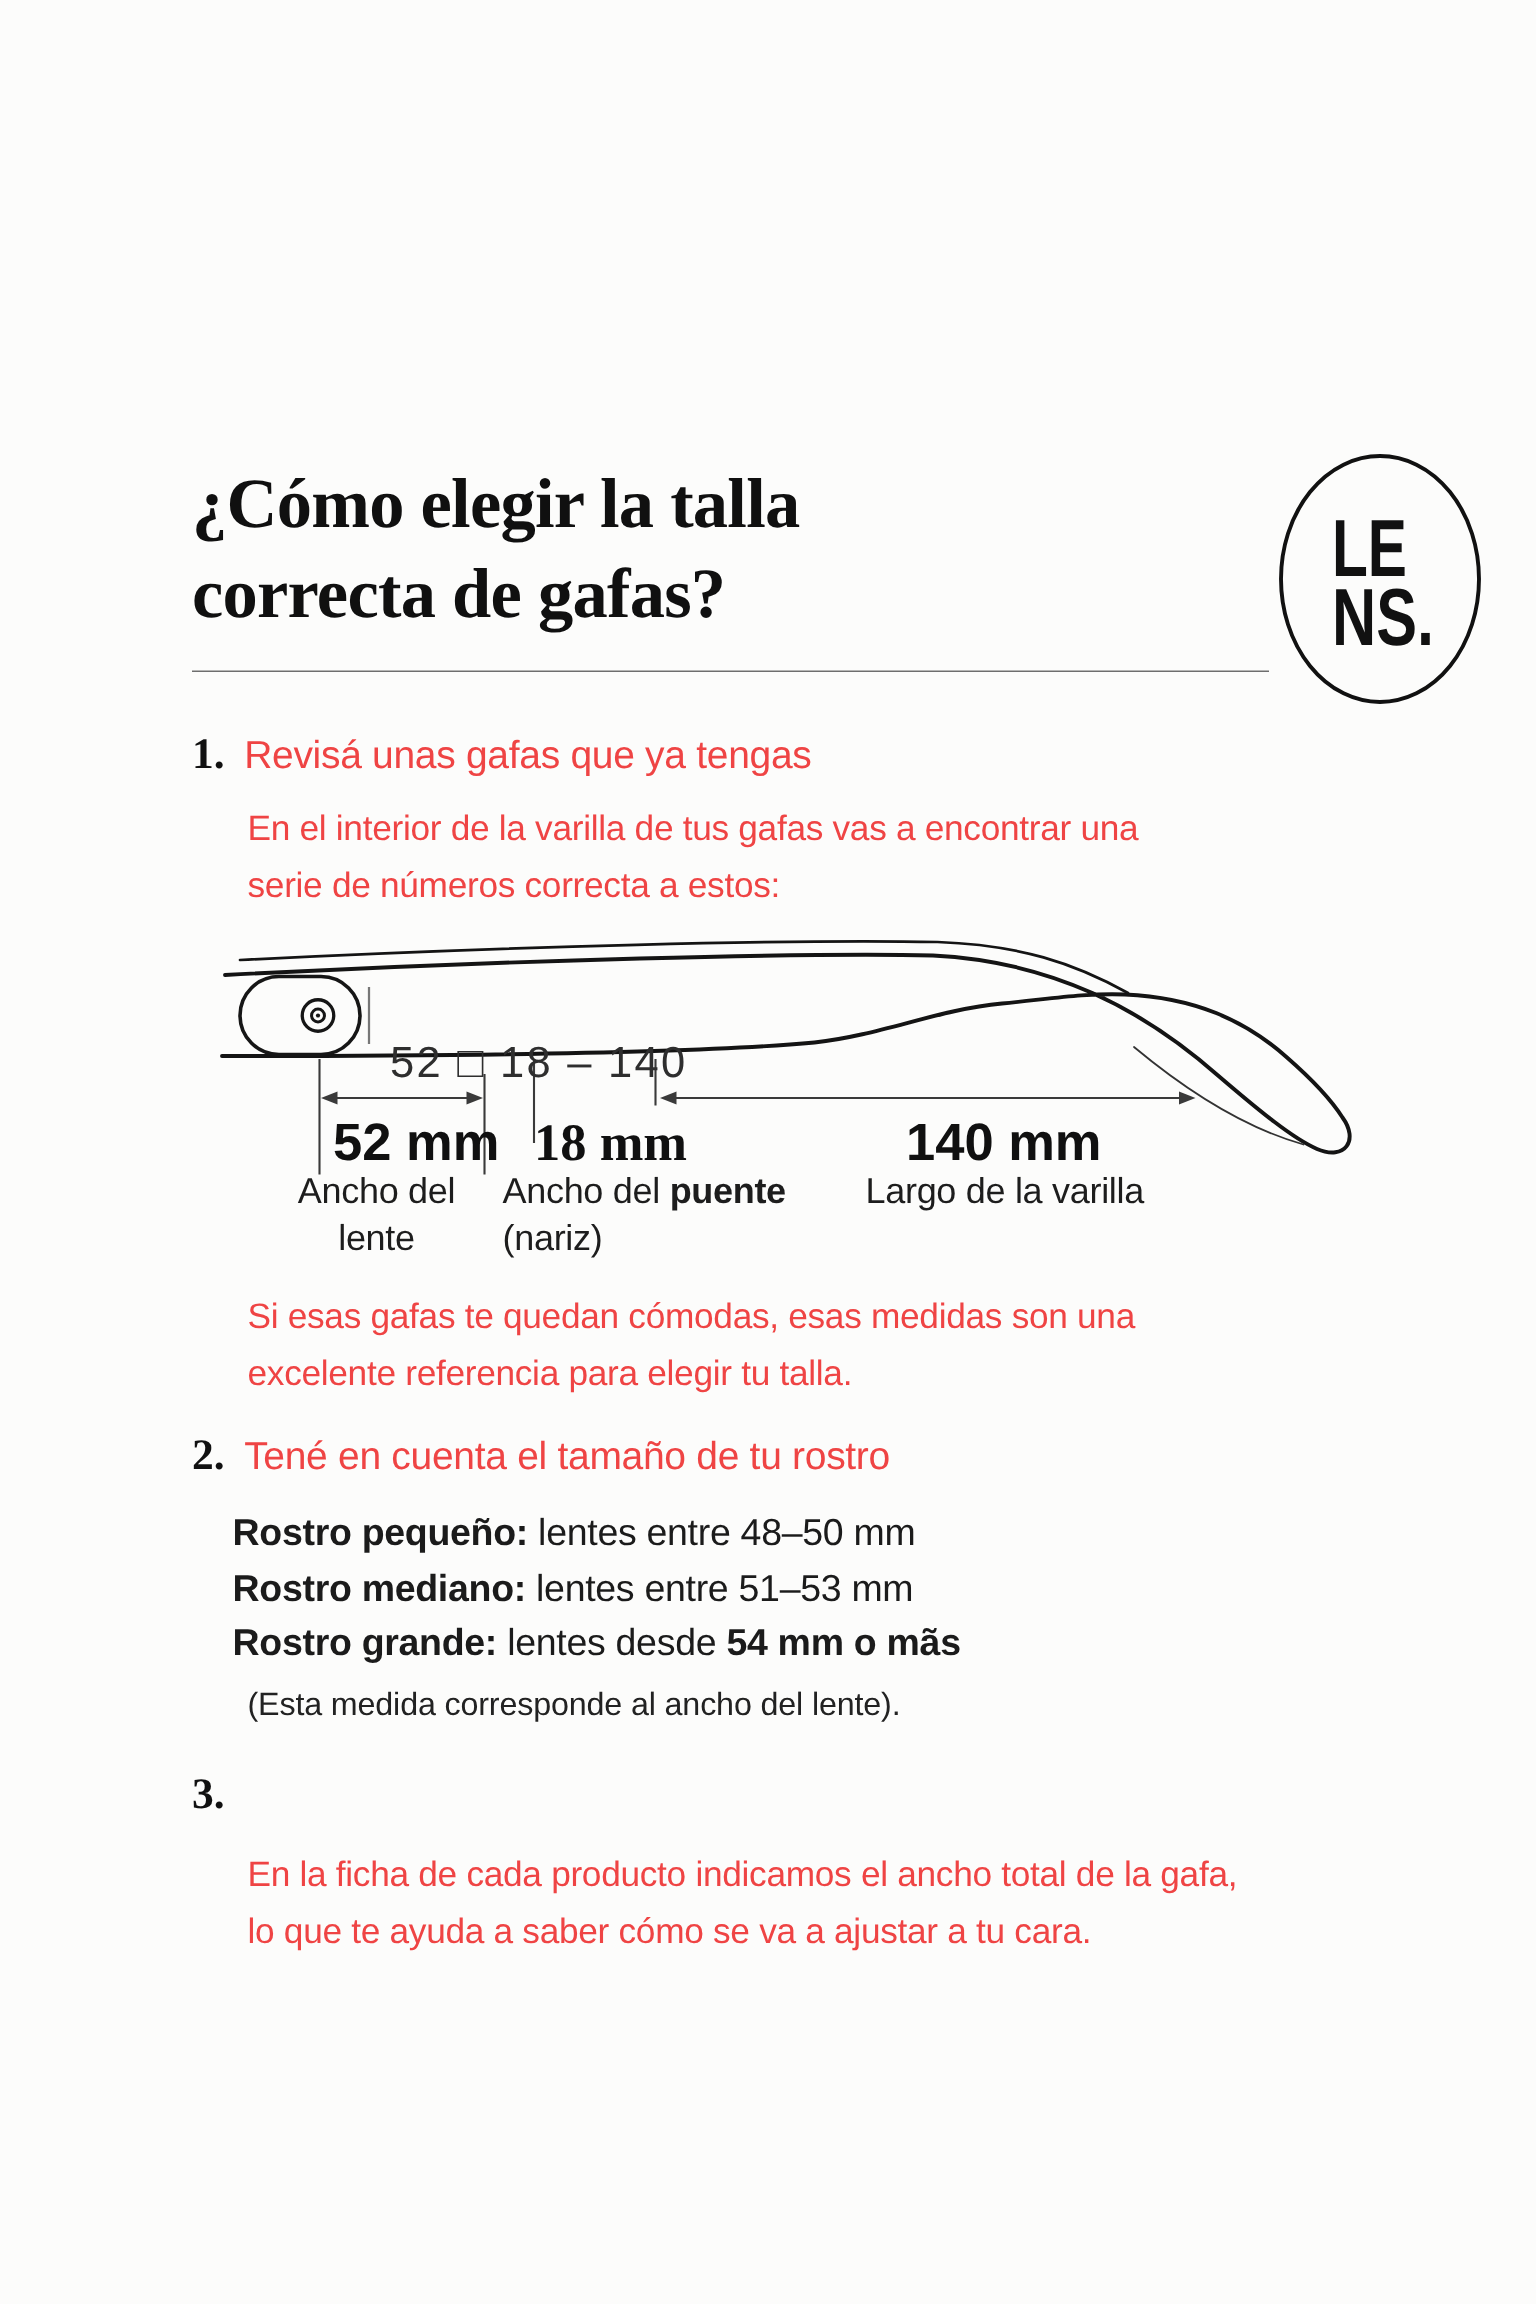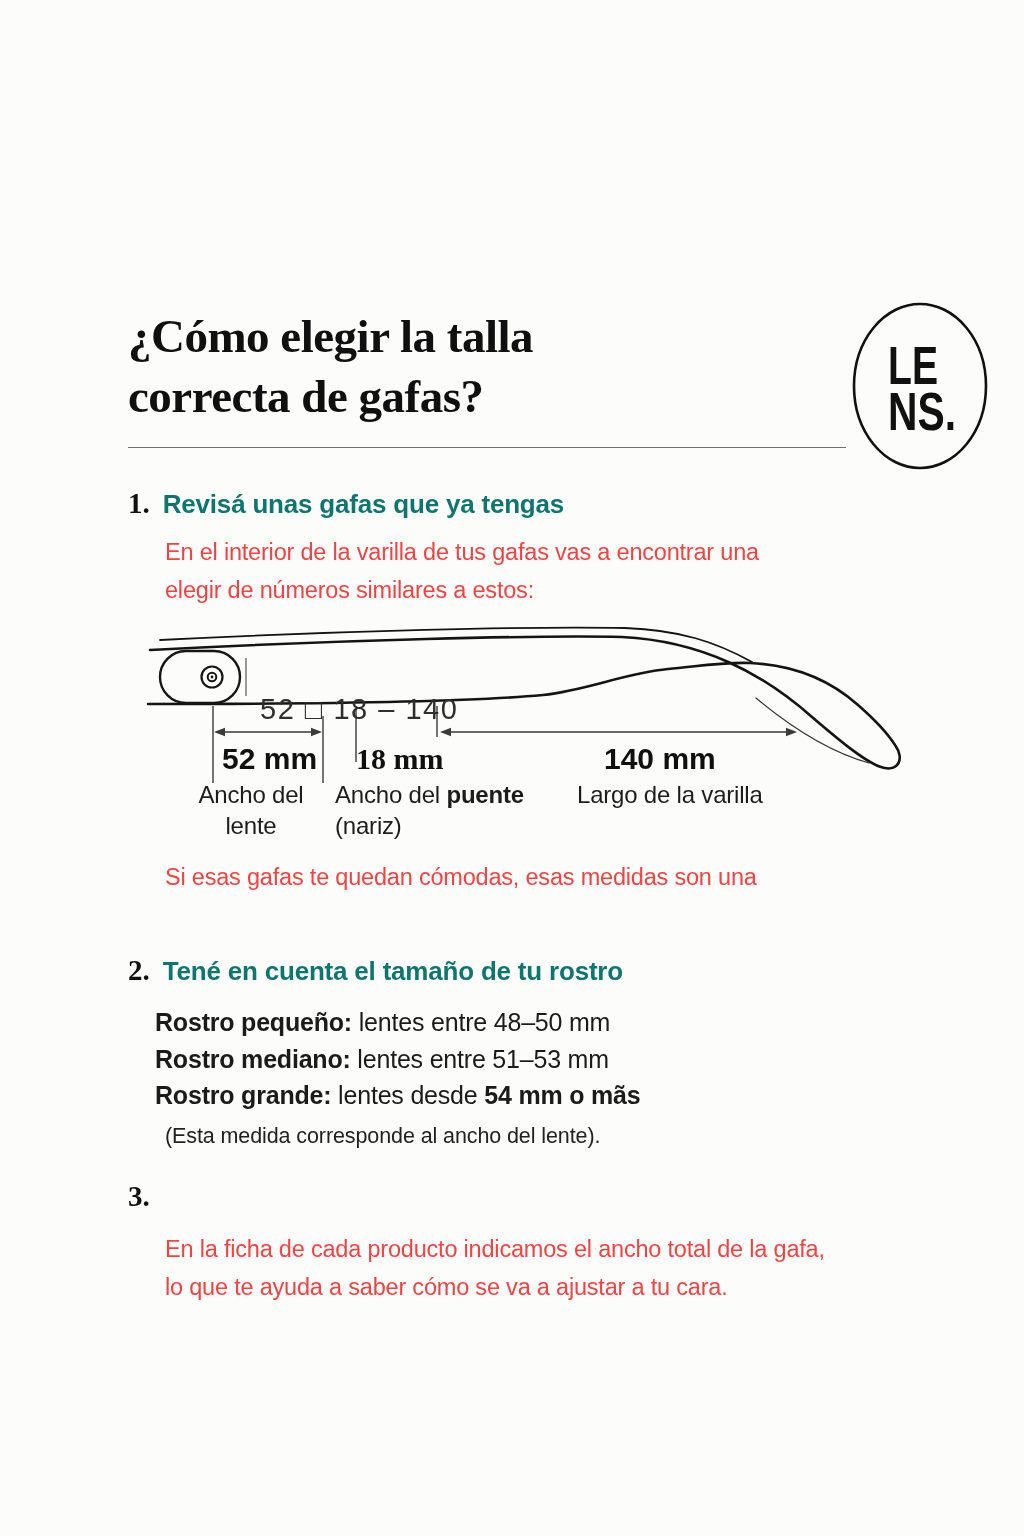--- a/index.html
+++ b/index.html
@@ -17,28 +17,28 @@
     font-weight:700; font-size:47px; line-height:60px;
     letter-spacing:-0.5px; color:#101010;
   }
   .rule { left:128px; top:447px; width:718px; border-top:1.6px solid #6e6e6e; }
 
   .heading { display:flex; align-items:baseline; }
   .heading .num {
     font-family:"Liberation Serif","DejaVu Serif",serif;
     font-weight:700; font-size:29px; color:#111; margin-right:13px;
   }
-  .heading .txt { font-weight:700; font-size:26px; color:#0f766e; letter-spacing:-0.2px; }
+  .heading .txt { font-weight:400; font-size:26px; color:#ef4444; letter-spacing:-0.2px; }
 
   .body-text { font-size:23.5px; line-height:38px; color:#ef4444; letter-spacing:-0.2px; }
 
   .engraving {
     left:260px; top:660px; font-size:29px; letter-spacing:1.5px; color:#2e2e2e;margin-top:33px;
   }
-  .mval { font-weight:700; font-size:30px; color:#101010; }
+  .mval { font-weight:700; font-size:35px; color:#101010; }
   .mlabel { font-size:24px; line-height:31px; color:#1d1d1d; letter-spacing:-0.2px; }
   .mlabel b { font-weight:700; }
 
   .list-item { font-size:25px; line-height:36.5px; color:#1b1b1b; letter-spacing:-0.2px; }
   .list-item b { font-weight:700; }
   .small-note { font-size:21.5px; color:#222; letter-spacing:-0.1px; }
 
   svg { display:block; }
 </style>
 </head>
@@ -59,21 +59,21 @@
     <text x="40" y="130" font-family="Liberation Sans, DejaVu Sans, sans-serif" font-weight="600" font-size="54" fill="#111" textLength="68" lengthAdjust="spacingAndGlyphs">NS.</text>
   </svg>
 
   <div class="abs heading" style="left:128px; top:487px;">
     <span class="num">1.</span>
     <span class="txt">Revisá unas gafas que ya tengas</span>
   </div>
 
   <div class="abs body-text" style="left:165px; top:533px;">
     <div>En el interior de la varilla de tus gafas vas a encontrar una</div>
-    <div>elegir de números similares a estos:</div>
+    <div>serie de números correcta a estos:</div>
   </div>
 
   <svg class="abs" style="left:0; top:612px;" width="1024" height="260" viewBox="0 0 1024 260">
 
     <path d="M 150,38 C 340,28 540,23 622,25 C 702,29 762,61 812,105 C 840,129 862,147 878,154
              C 897,162 906,148 895,133 C 888,122 874,107 858,93 C 830,68 796,53 750,51
              C 722,50 700,54 668,57 C 625,61 588,78 543,83 C 468,90 330,92 148,92" fill="none" stroke="#141414" stroke-width="2.6" stroke-linecap="round" stroke-linejoin="round"></path>
 
     <path d="M 160,28 C 340,19 530,14 625,16 C 680,18 716,30 752,50" fill="none" stroke="#141414" stroke-width="1.8" stroke-linecap="round"></path>
 
@@ -108,20 +108,21 @@
     <div>lente</div>
   </div>
   <div class="abs mlabel" style="left:335px; top:779px;">
     <div><span>Ancho del </span><b>puente</b></div>
     <div>(nariz)</div>
   </div>
   <div class="abs mlabel" style="left:577px; top:779px;">Largo de la varilla</div>
 
   <div class="abs body-text" style="left:165px; top:858px;">
     <div>Si esas gafas te quedan cómodas, esas medidas son una</div>
+    <div>excelente referencia para elegir tu talla.</div>
   </div>
 
   <div class="abs heading" style="left:128px; top:954px;">
     <span class="num">2.</span>
     <span class="txt">Tené en cuenta el tamaño de tu rostro</span>
   </div>
 
   <div class="abs" style="left:155px; top:1004px;">
     <div class="list-item"><b>Rostro pequeño:</b><span> lentes entre 48–50 mm</span></div>
     <div class="list-item"><b>Rostro mediano:</b><span> lentes entre 51–53 mm</span></div>

